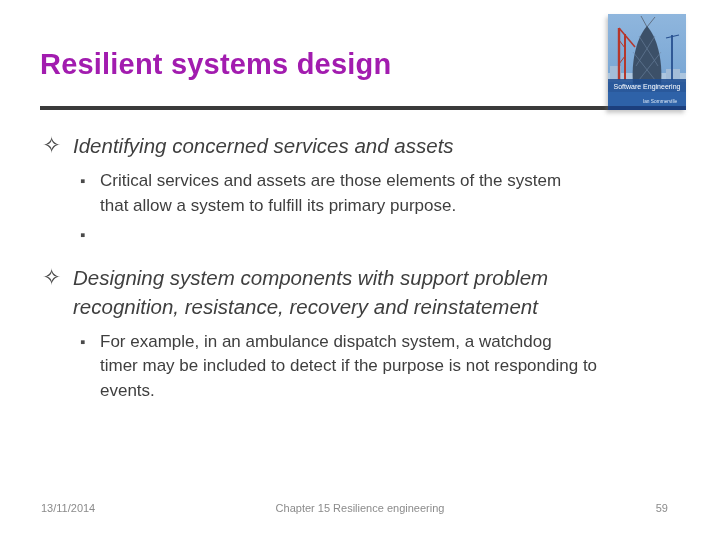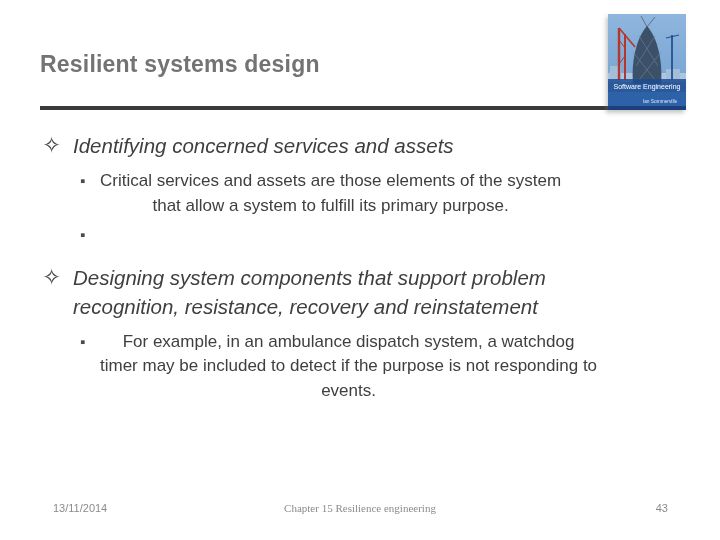--- a/index.html
+++ b/index.html
@@ -5,22 +5,22 @@
   html, body { margin: 0; padding: 0; background: #ffffff; }
   body {
     width: 720px; height: 540px; position: relative; overflow: hidden;
     font-family: "Liberation Sans", sans-serif;
   }
   .slide { position: absolute; inset: 0; background: #ffffff; }
 
   
   .title {
     position: absolute; left: 40px; top: 50px; margin: 0;
-    font-size: 23px; font-weight: bold; line-height: 28px;
-    color: #737373; letter-spacing: 0.2px;
+    font-size: 29px; font-weight: bold; line-height: 28px;
+    color: #a21caf; letter-spacing: 0.2px;
   }
   .rule {
     position: absolute; left: 40px; top: 106px;
     width: 568px; height: 4px; background: #3a3a3a;
   }
   .cover {
     position: absolute; left: 608px; top: 14px; width: 78px; height: 96px;
     box-shadow: -2px 3px 4px rgba(110,110,110,0.38);
   }
   .cover svg { display: block; }
@@ -38,28 +38,28 @@
     color: #4a4a4a;
   }
   .l1 .text { max-width: 548px; white-space: pre-line; }
   .l2 {
     display: flex; align-items: flex-start; margin: 0 0 5px 38px;
     font-size: 17px; line-height: 24.5px;
   }
   .l2 .marker {
     flex: 0 0 20px; font-size: 15px; line-height: 24.5px; color: #4a4a4a;
   }
-  .l2 .text { max-width: 545px; white-space: pre-line; text-align: center; }
+  .l2 .text { max-width: 545px; white-space: pre-line; }
 
   
   .footer-date, .footer-chapter, .footer-page {
     position: absolute; top: 502px; font-size: 11px; color: #8b8b8b;
   }
-  .footer-date { left: 53px; }
-  .footer-chapter { left: 0; right: 0; text-align: center; font-family: Liberation Serif, serif; }
+  .footer-date { left: 41px; }
+  .footer-chapter { left: 0; right: 0; text-align: center; }
   .footer-page { right: 52px; }
 </style>
 </head>
 <body>
 
 <div class="slide">
 
   <h1 class="title">Resilient systems design</h1>
   <div class="rule"></div>
 
@@ -128,30 +128,30 @@
       <span class="text">Critical services and assets are those elements of the system
 that allow a system to fulfill its primary purpose.</span>
     </div>
 
     <div class="l2">
       <span class="marker">▪</span>
     </div>
 
     <div class="l1 spaced">
       <span class="marker">✧</span>
-      <span class="text">Designing system components that support problem
+      <span class="text">Designing system components with support problem
 recognition, resistance, recovery and reinstatement</span>
     </div>
 
     <div class="l2">
       <span class="marker">▪</span>
       <span class="text">For example, in an ambulance dispatch system, a watchdog
 timer may be included to detect if the purpose is not responding to
 events.</span>
     </div>
 
   </main>
 
   <span class="footer-date">13/11/2014</span>
   <span class="footer-chapter">Chapter 15 Resilience engineering</span>
-  <span class="footer-page">43</span>
+  <span class="footer-page">59</span>
 
 </div>
 
 </body></html>

